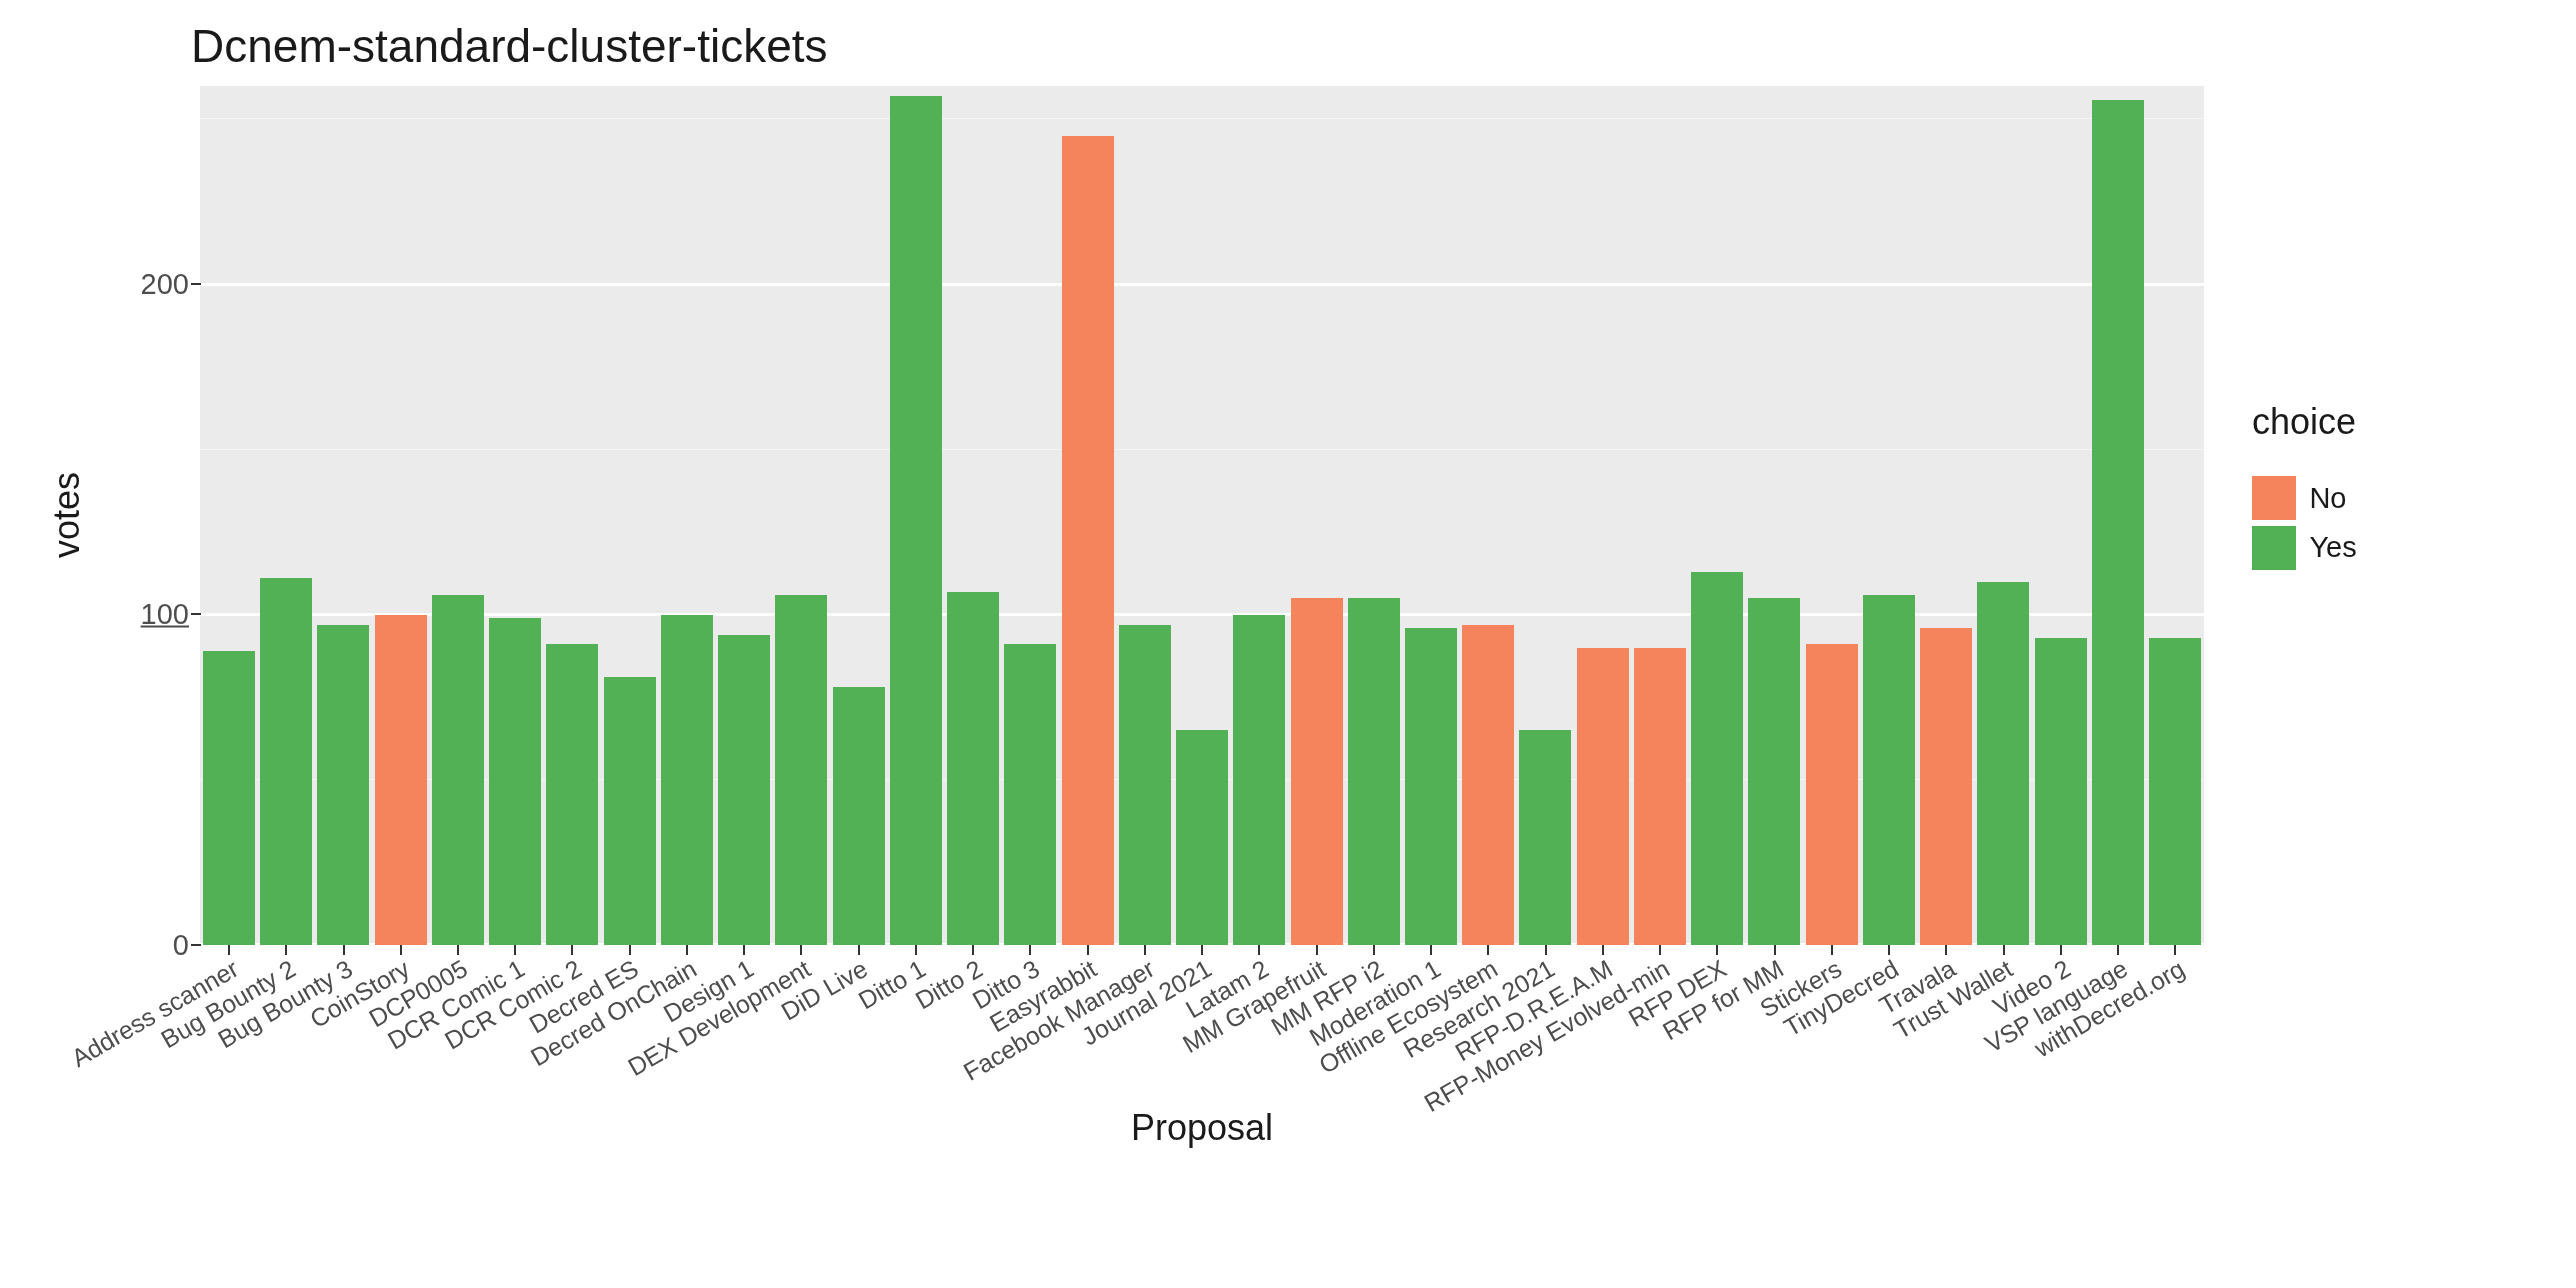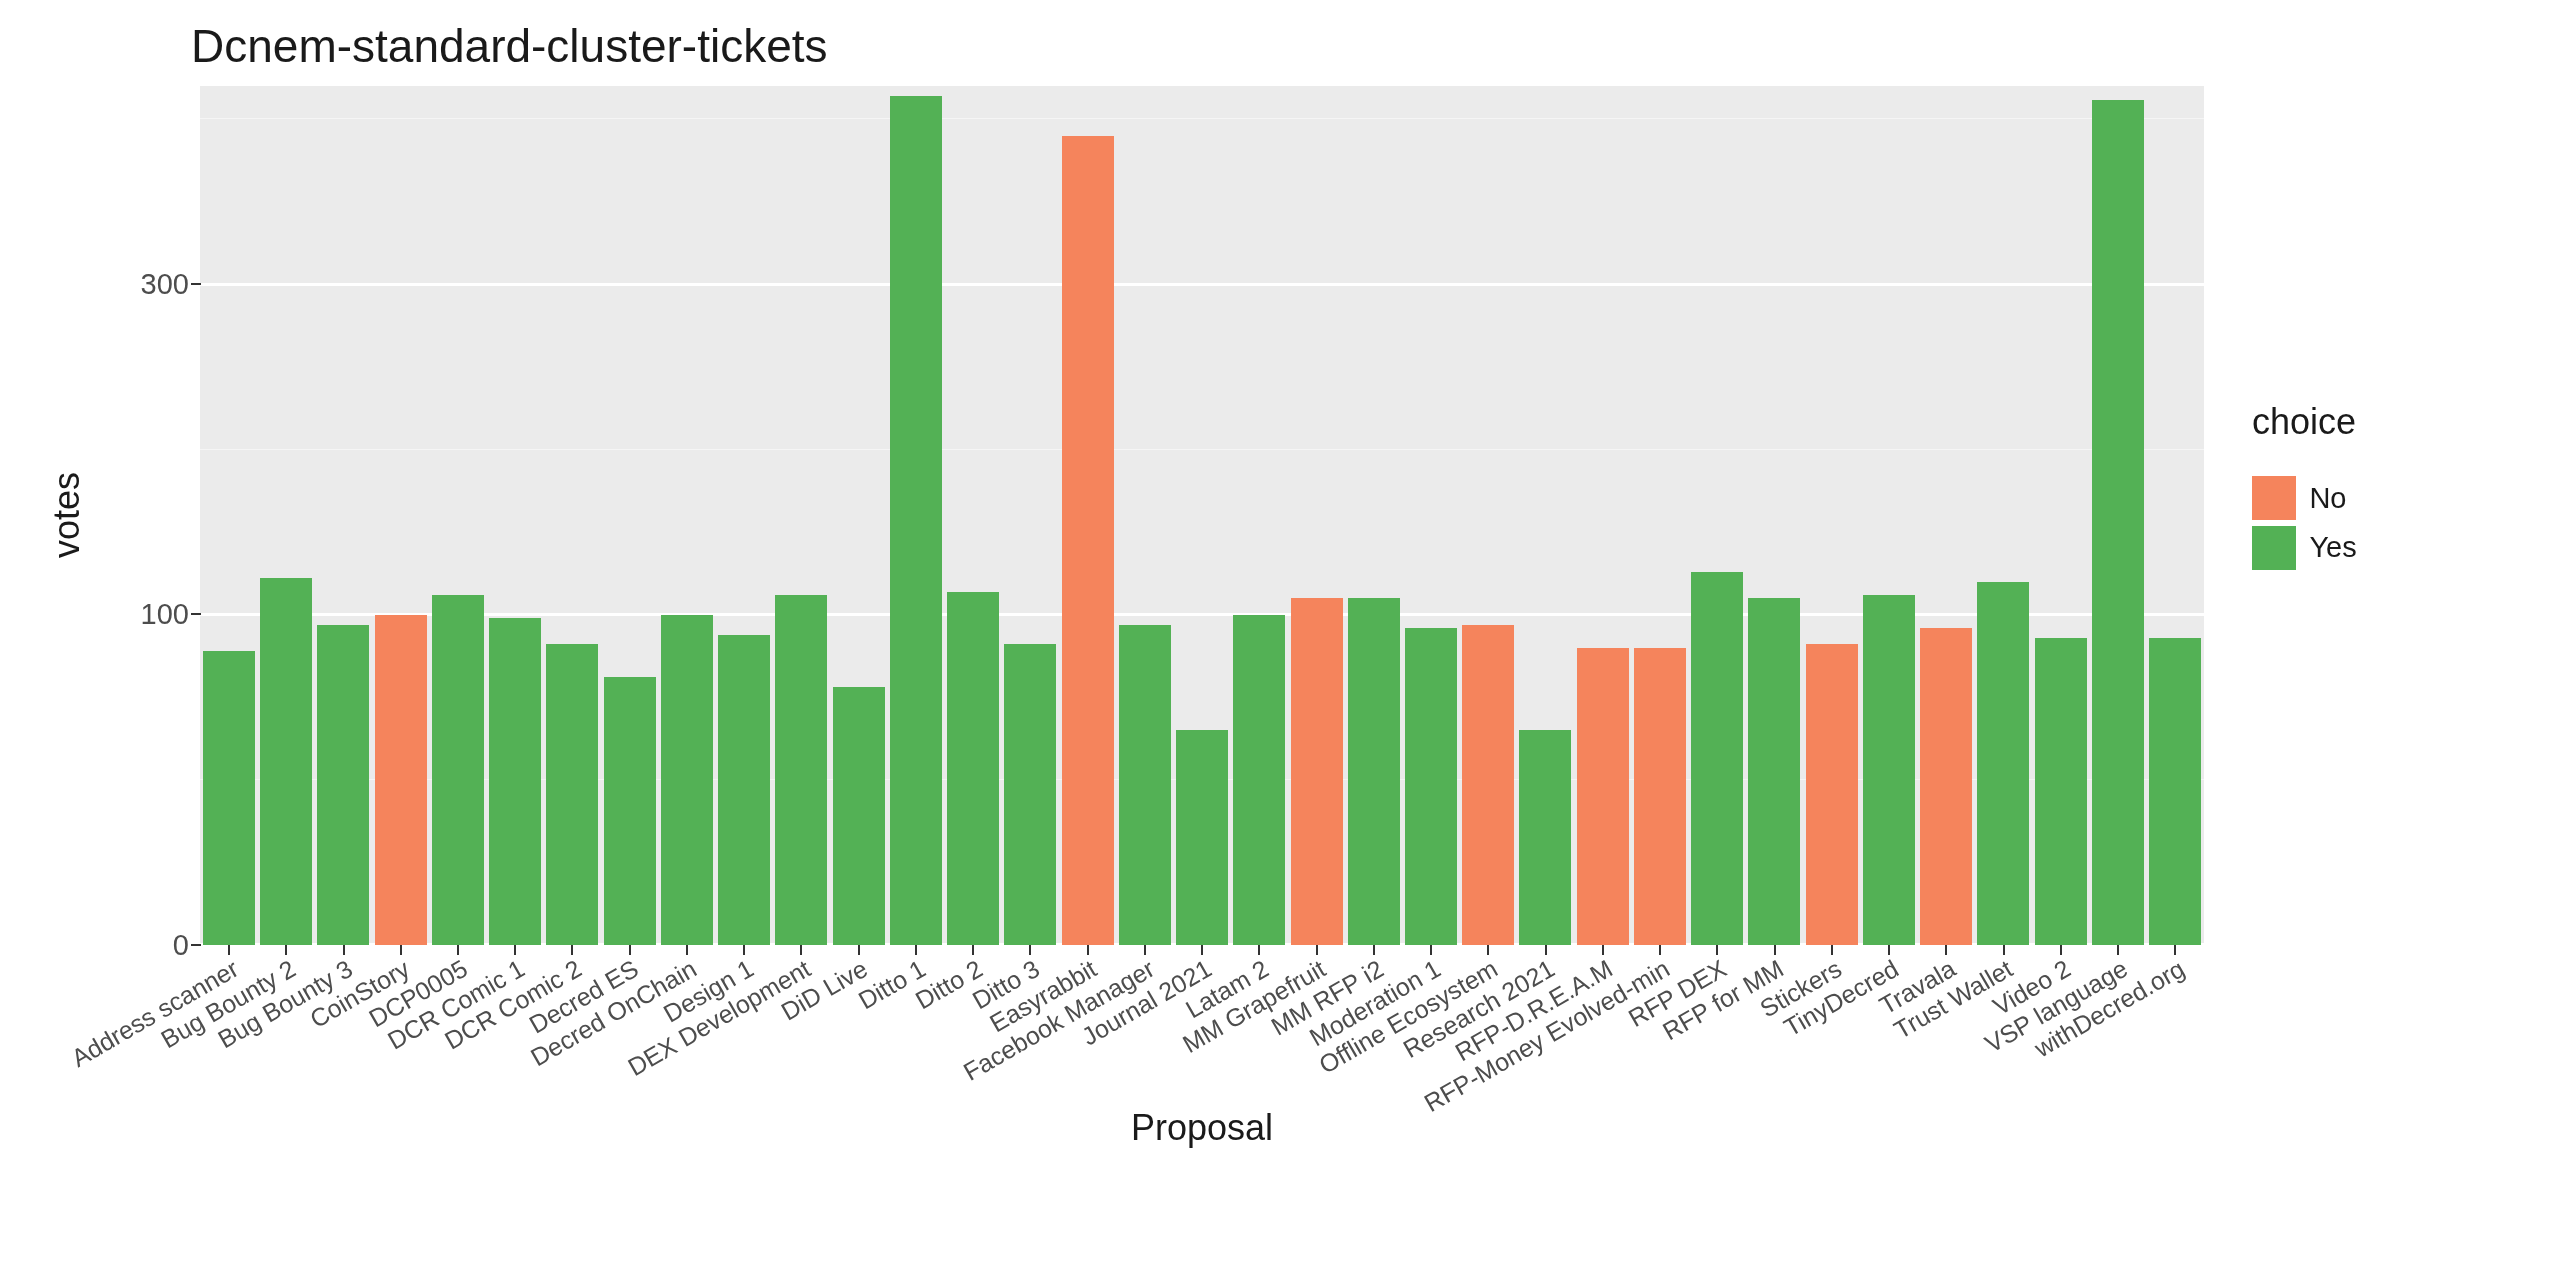--- a/index.html
+++ b/index.html
@@ -184,23 +184,23 @@
     </div>
     <div class="legend-item">
       <div class="legend-key yes"></div>
       <div class="legend-label">Yes</div>
     </div>
   </div>
 </div>
 
 <div class="y-tick-label" style="top: 945px;">0</div>
 <div class="y-tick-mark" style="top: 944px;"></div>
-<div class="y-tick-label" style="top: 614px;">100</div>
+<div class="y-tick-label" style="top: 614px; text-decoration: underline;">100</div>
 <div class="y-tick-mark" style="top: 613px;"></div>
-<div class="y-tick-label" style="top: 284px;">300</div>
+<div class="y-tick-label" style="top: 284px;">200</div>
 <div class="y-tick-mark" style="top: 283px;"></div>
 <div class="x-tick-mark" style="left: 228px;"></div>
 <div class="x-tick-label" style="left: -57px; width: 286px;">Address scanner</div>
 <div class="x-tick-mark" style="left: 285px;"></div>
 <div class="x-tick-label" style="left: 0px; width: 286px;">Bug Bounty 2</div>
 <div class="x-tick-mark" style="left: 343px;"></div>
 <div class="x-tick-label" style="left: 57px; width: 286px;">Bug Bounty 3</div>
 <div class="x-tick-mark" style="left: 400px;"></div>
 <div class="x-tick-label" style="left: 114px; width: 286px;">CoinStory</div>
 <div class="x-tick-mark" style="left: 457px;"></div>

